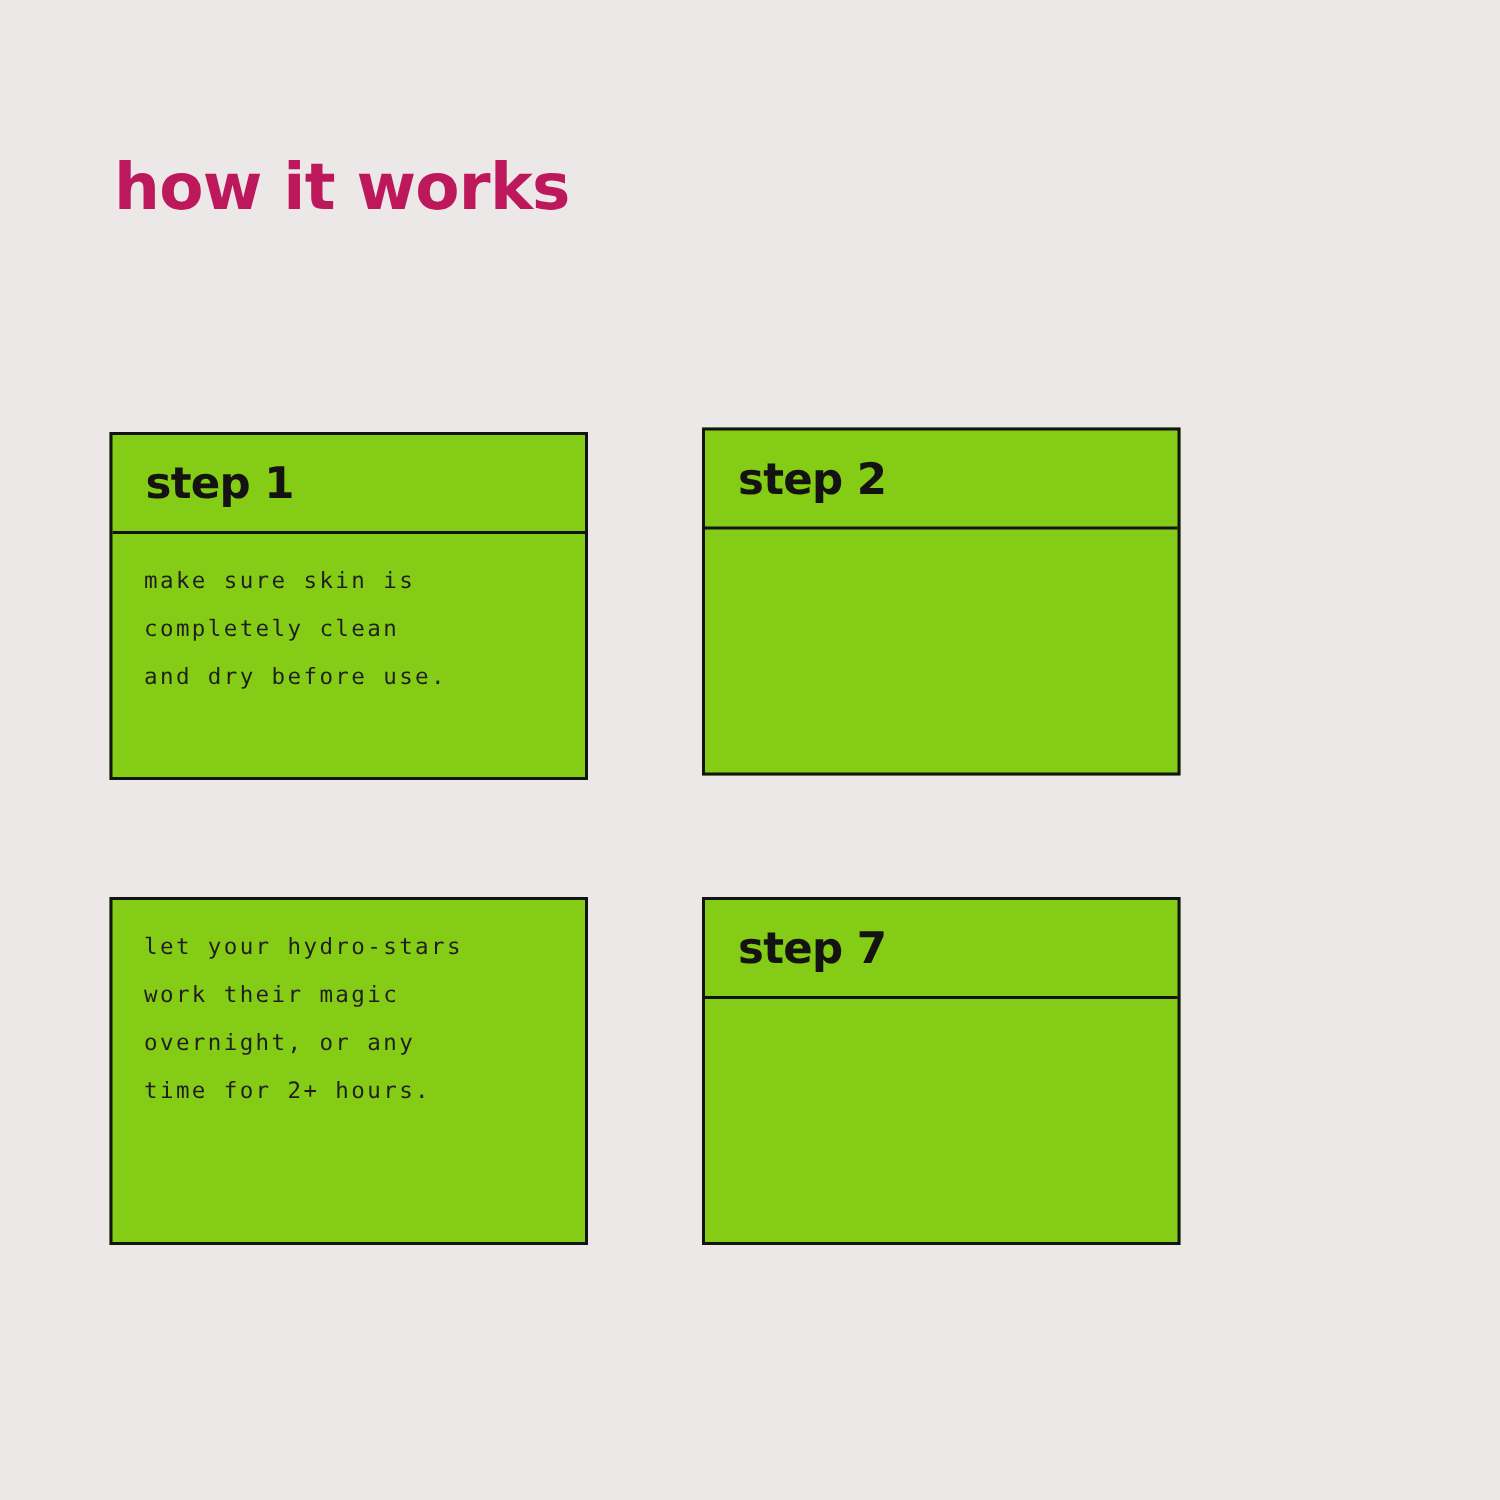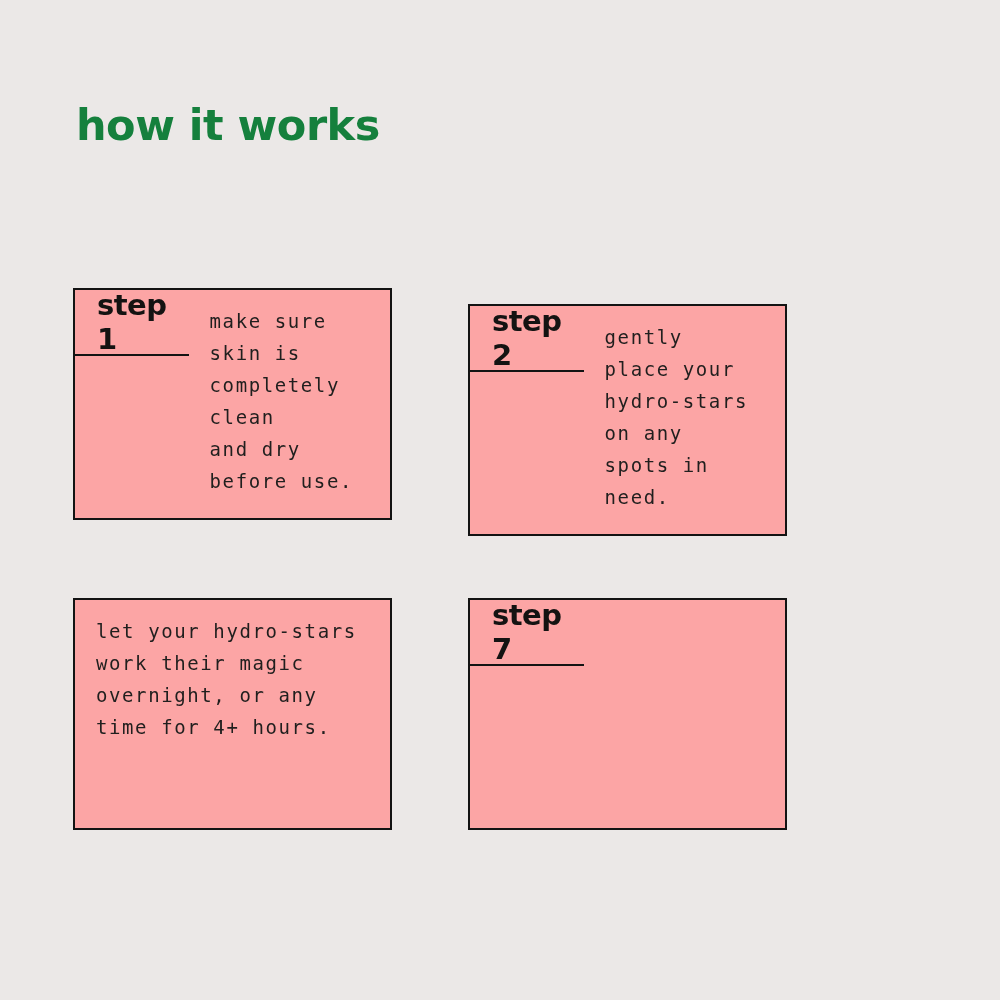--- a/index.html
+++ b/index.html
@@ -15,54 +15,55 @@
     color: #161514;
     overflow: hidden;
   }
   .page-title {
     position: absolute;
     left: 76px;
     top: 100px;
     font-size: 43px;
     font-weight: bold;
     letter-spacing: -0.5px;
-    color: #15803d;
+    color: #be185d;
   }
   .step-card {
     position: absolute;
     width: 319px;
     height: 232px;
-    background: #fca5a5;
+    background: #84cc16;
     border: 2px solid #131313;
     box-sizing: border-box;
     display: flex;
+    flex-direction: column;
   }
   .step-card.pos-1 { left: 73px;  top: 288px; }
-  .step-card.pos-2 { left: 468px; top: 304px; }
+  .step-card.pos-2 { left: 468px; top: 285px; justify-content: space-between; }
   .step-card.pos-3 { left: 73px;  top: 598px; }
   .step-card.pos-4 { left: 468px; top: 598px; }
   .step-header {
     height: 66px;
     flex: 0 0 66px;
     border-bottom: 2px solid #131313;
     display: flex;
     align-items: center;
     padding: 0 22px;
     box-sizing: border-box;
   }
   .step-label {
     font-size: 29px;
     font-weight: bold;
     letter-spacing: -0.5px;
     color: #141312;
   }
   .step-body {
     padding: 15px 32px 0 21px;
     font-family: "DejaVu Sans Mono", monospace;
-    font-size: 19px;
+    font-size: 15px;
     line-height: 32px;
     letter-spacing: 1.6px;
     white-space: pre-line;
     color: #201f1e;
   }
 </style>
 </head>
 <body>
 
 <div class="page">
@@ -75,30 +76,27 @@
     </div>
     <div class="step-body">make sure skin is
 completely clean
 and dry before use.</div>
   </div>
 
   <div class="step-card pos-2">
     <div class="step-header">
       <span class="step-label">step 2</span>
     </div>
-    <div class="step-body">gently place your
-hydro-stars on any
-spots in need.</div>
   </div>
 
   <div class="step-card pos-3">
     <div class="step-body">let your hydro-stars
 work their magic
 overnight, or any
-time for 4+ hours.</div>
+time for 2+ hours.</div>
   </div>
 
   <div class="step-card pos-4">
     <div class="step-header">
       <span class="step-label">step 7</span>
     </div>
   </div>
 
 </div>
 

